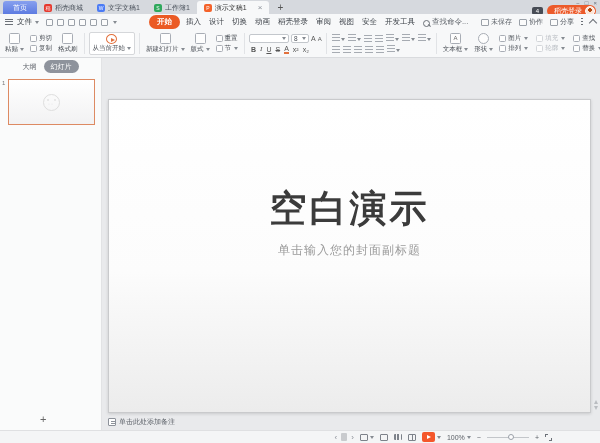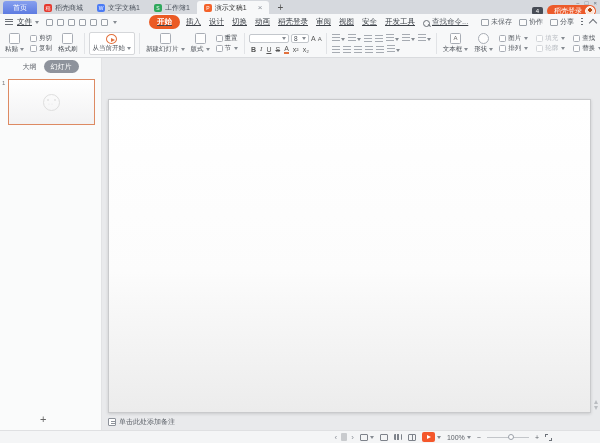--- a/index.html
+++ b/index.html
@@ -23,21 +23,21 @@
   .badge4{position:absolute;top:7px;right:57px;min-width:9px;height:8px;background:#474c55;
           color:#fff;font-size:6px;line-height:8px;text-align:center;border-radius:2px;padding:0 1px;}
   .login{position:absolute;top:5px;right:4px;height:12px;background:#ec5a2a;border-radius:7px;
          color:#fff;font-size:7px;display:flex;align-items:center;gap:3px;padding:0 1px 0 7px;}
   .avatar{width:10px;height:10px;border-radius:50%;background:
           radial-gradient(circle at 50% 38%, #b4470f 0 2px, #fce4d6 2px 10px);border:1px solid #fff;box-sizing:border-box;}
   .winctl{position:absolute;top:0;right:3px;display:flex;gap:5px;font-size:6px;color:#6a6f77;line-height:6px;}
 
   
   .menubar{position:absolute;top:14px;left:0;right:0;height:16px;background:#f7f8f9;
-           display:flex;align-items:center;font-size:7.5px;color:#3c4148;text-decoration:underline;}
+           display:flex;align-items:center;font-size:7.5px;color:#3c4148;}
   .hamb{margin-left:5px;width:8px;height:6px;background:repeating-linear-gradient(to bottom,#6b7077 0,#6b7077 1px,transparent 1px,transparent 2.5px);}
   .file{margin-left:4px;display:flex;align-items:center;gap:2px;}
   .qbar{display:flex;align-items:center;gap:4px;margin-left:7px;}
   .mic{width:7px;height:7px;background:#fbfbfb;border:1px solid #9aa0a8;border-radius:1px;box-sizing:border-box;}
   .mi{padding:0 4px;}
   .mi.active{background:#eb5a24;color:#fff;border-radius:8px;padding:2px 8px;margin:0 2px 0 22px;font-weight:bold;}
   .menu-items{display:flex;align-items:center;margin-left:10px;}
   .msearch{display:flex;align-items:flex-end;gap:2px;color:#5a5f66;margin-left:4px;}
   .lens{width:5px;height:5px;border:1px solid #6b7077;border-radius:50%;position:relative;}
   .lens::after{content:"";position:absolute;left:4px;top:4px;width:3px;height:1px;background:#6b7077;transform:rotate(45deg);}
@@ -394,20 +394,22 @@
       <span class="slide-num">1</span>
       <div class="thumb">
         <span class="wm"></span>
       </div>
     </div>
     <div class="addslide">+</div>
   </div>
 
   <div class="canvas">
     <div class="slide">
+      <div class="stitle">空白演示</div>
+      <div class="ssub">单击输入您的封面副标题</div>
     </div>
     <div class="scrollarr">
       <span class="sa up"></span>
       <span class="sa dn"></span>
     </div>
     <div class="notesline">
       <span class="nico"></span>
       <span>单击此处添加备注</span>
     </div>
   </div>

